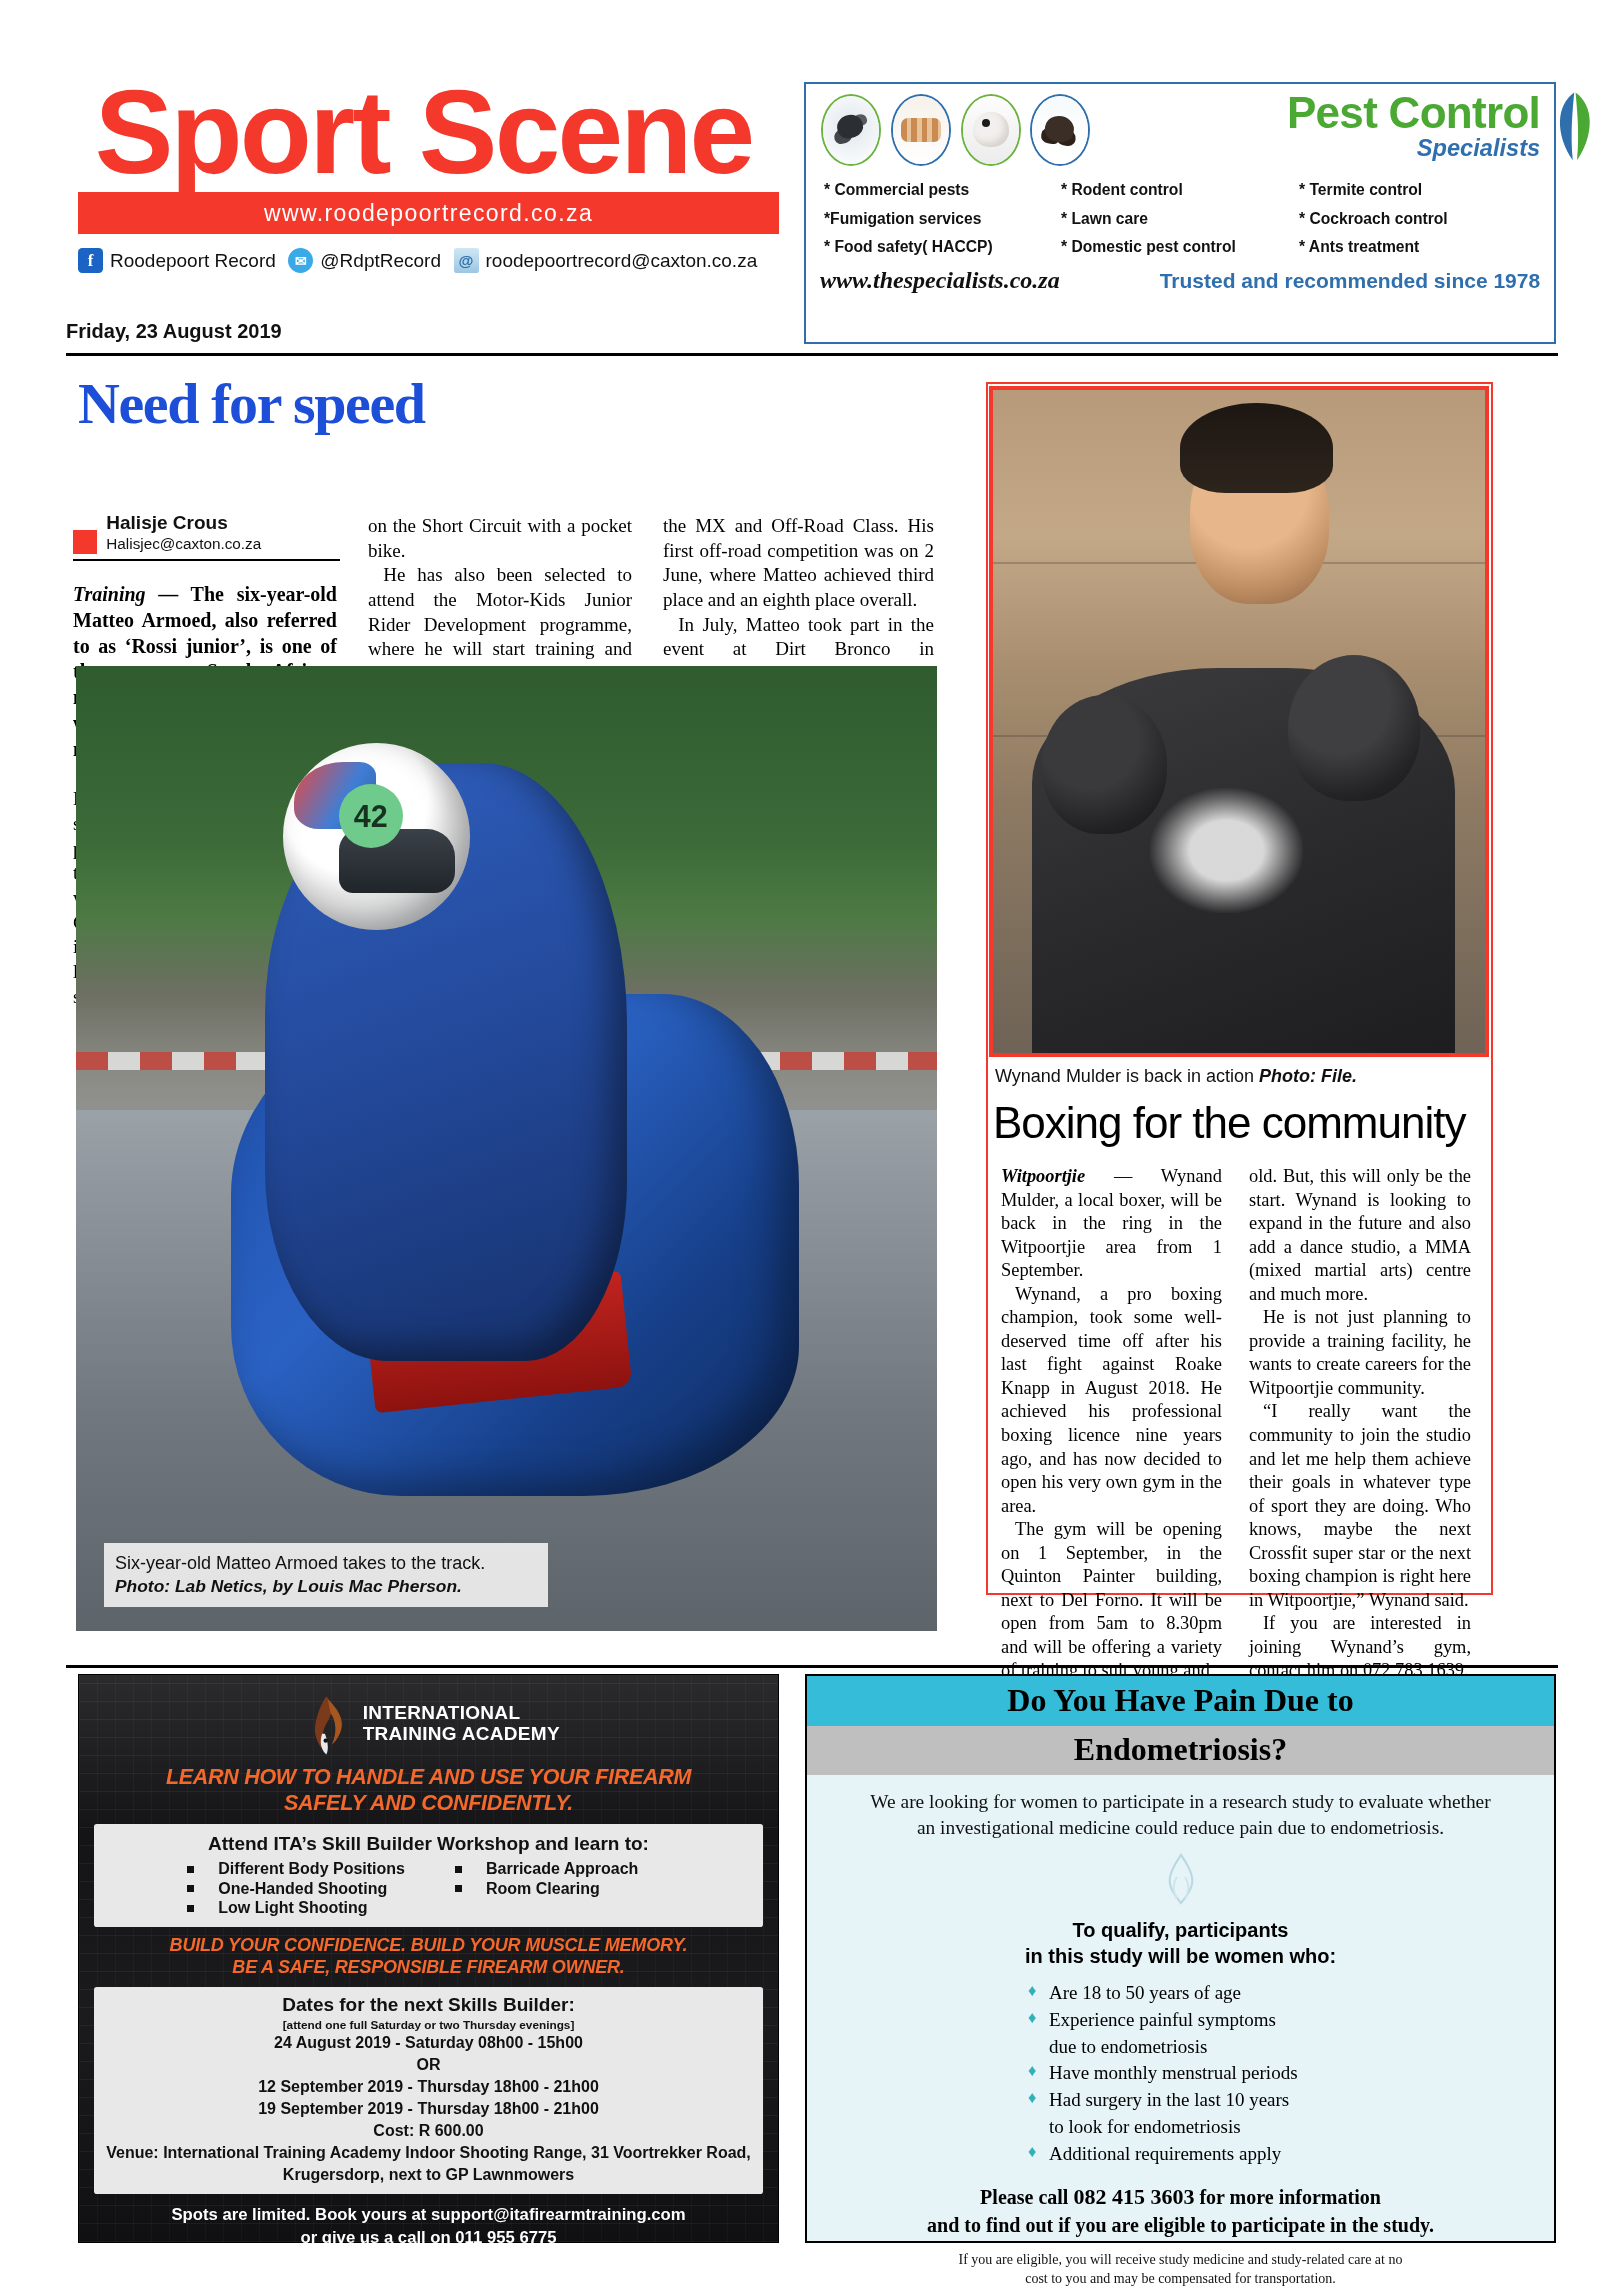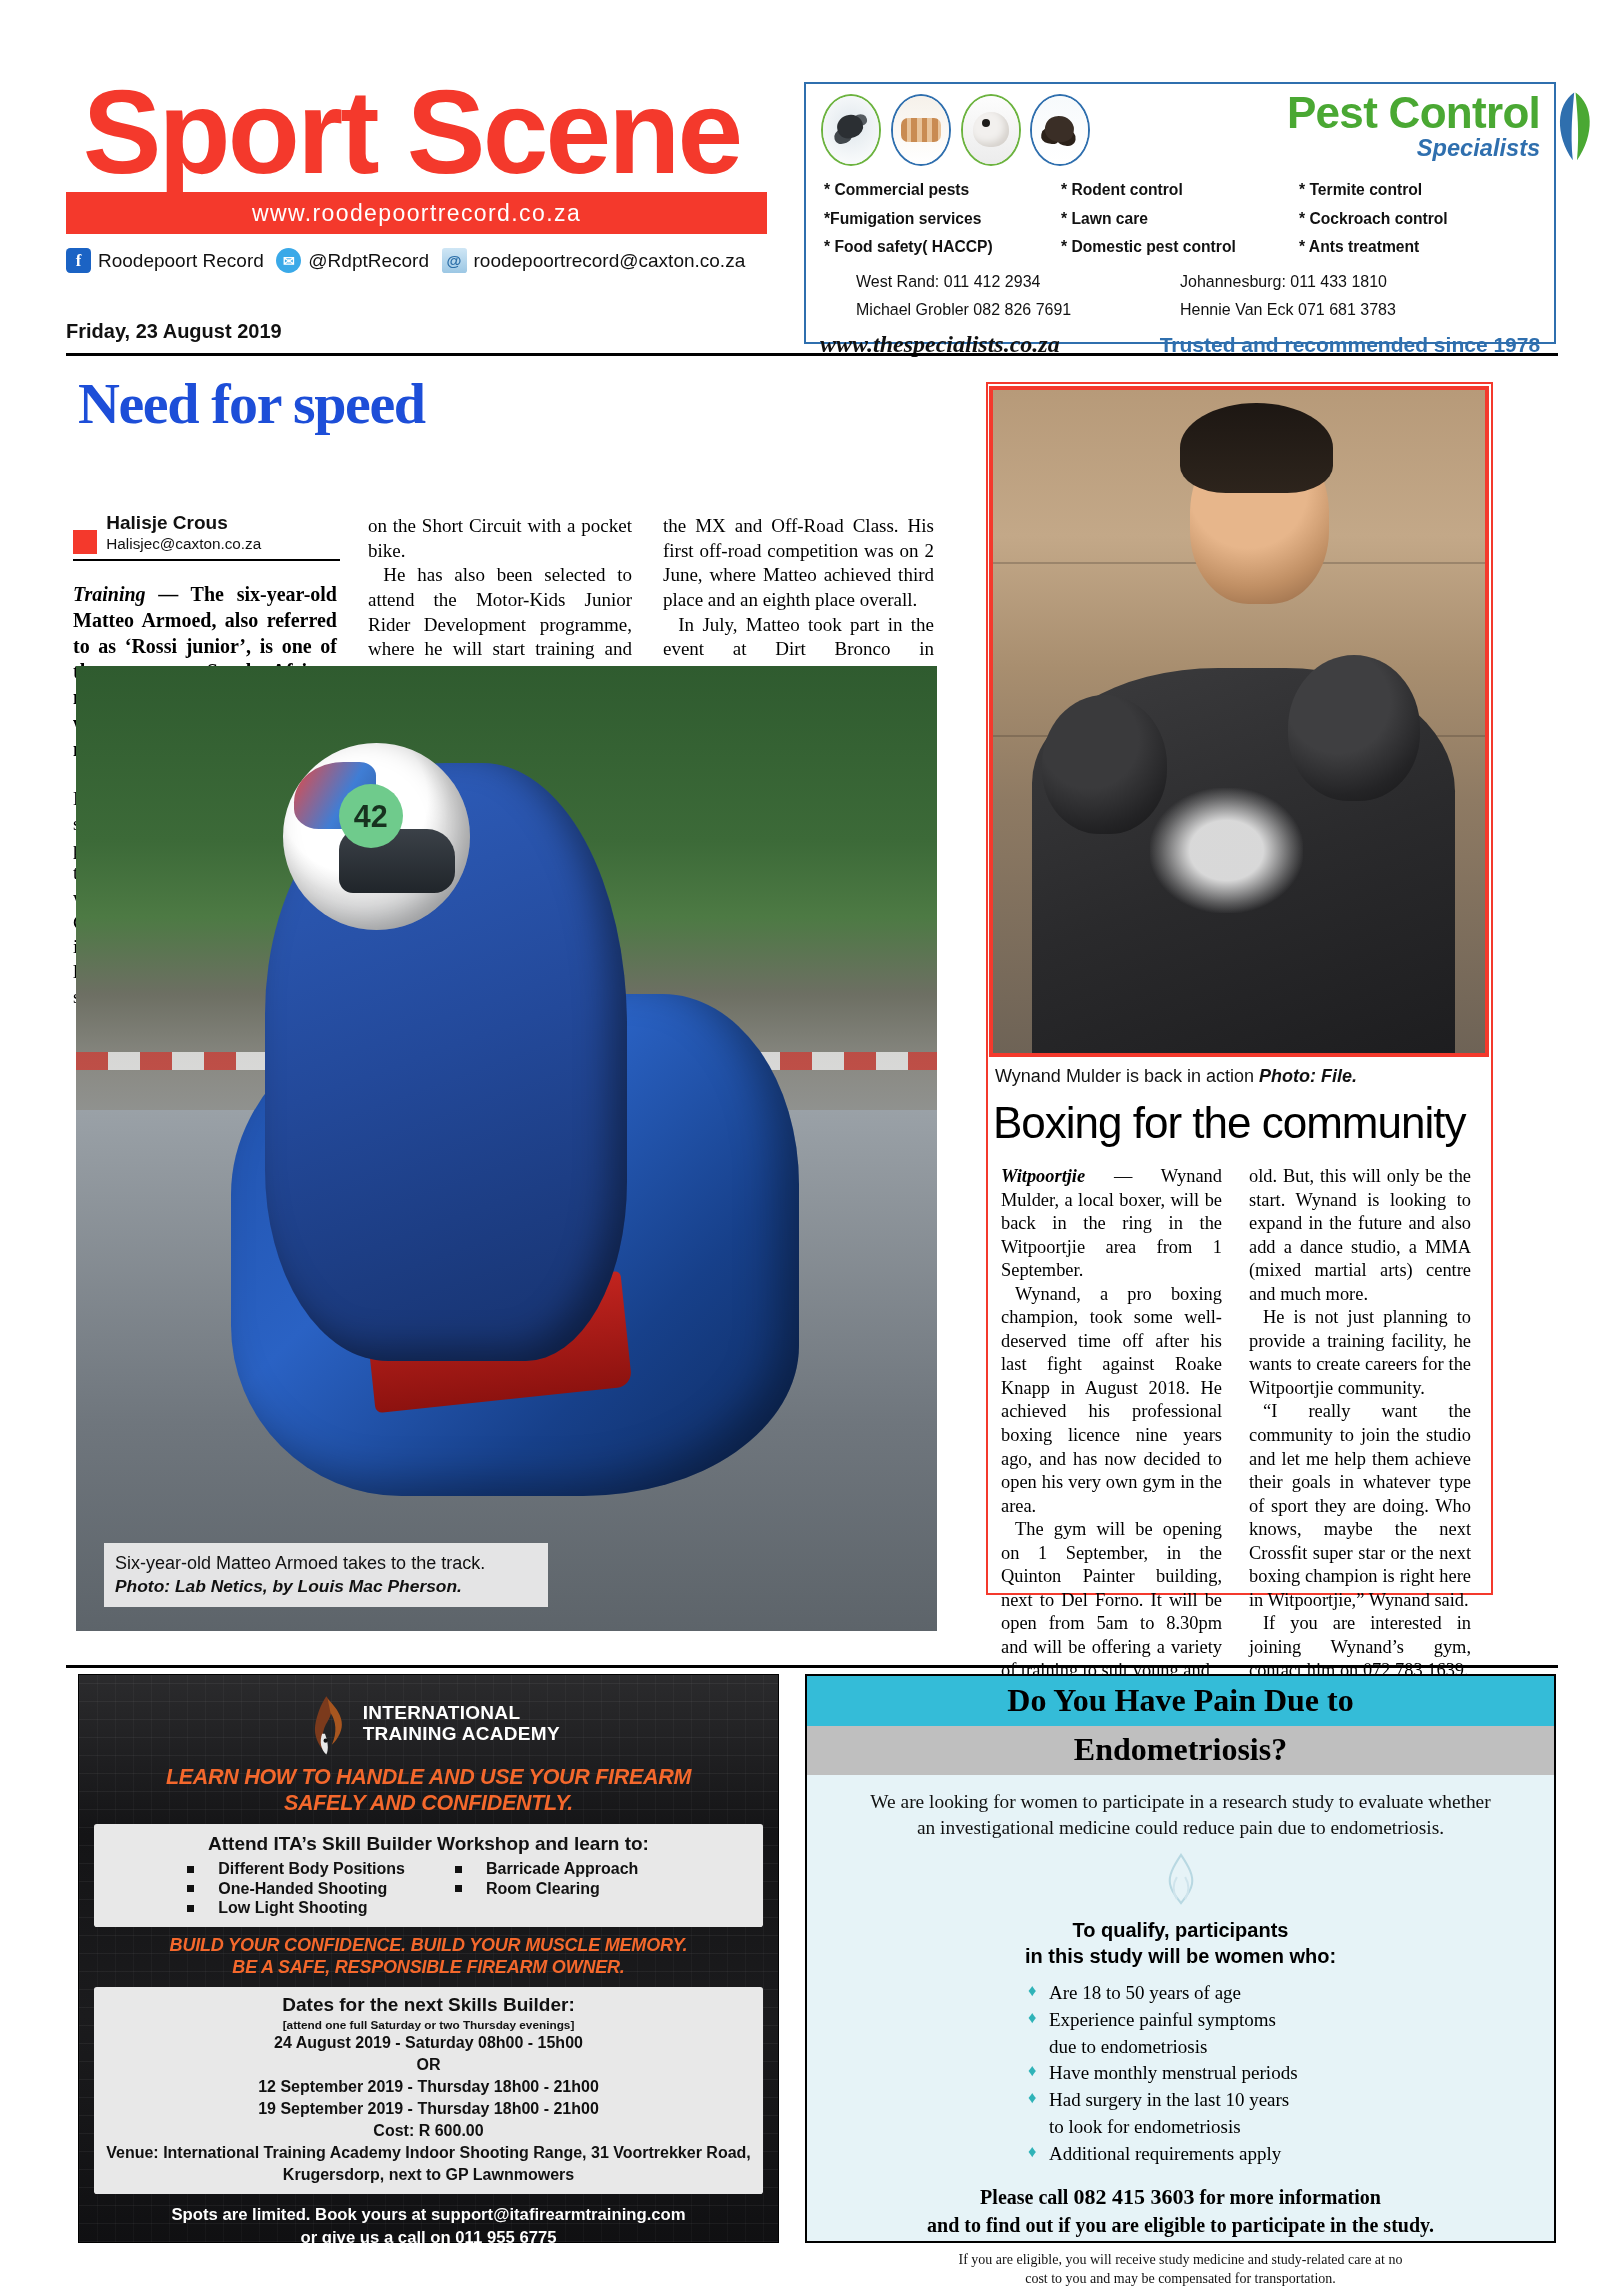--- a/index.html
+++ b/index.html
@@ -7,21 +7,21 @@
   body {
     background: #ffffff;
     font-family: "Liberation Serif", serif;
     position: relative;
     overflow: hidden;
   }
   .page { position: absolute; inset: 0; padding: 0; }
 
   
   .masthead { position: absolute; left: 66px; top: 76px; width: 1492px; height: 271px; }
-  .logo-block { position: absolute; left: 0; top: 0; width: 715px; }
+  .logo-block { position: absolute; left: 12px; top: 0; width: 715px; }
   .logo-word {
     font-family: "Liberation Sans", sans-serif;
     font-weight: 700;
     font-size: 118px;
     line-height: 0.95;
     color: #f4392c;
     letter-spacing: -2.8px;
     white-space: nowrap;
     margin-left: 16.7px;
   }
@@ -402,26 +402,20 @@
       <span>* Commercial pests</span>
       <span>* Rodent control</span>
       <span>* Termite control</span>
       <span>*Fumigation services</span>
       <span>* Lawn care</span>
       <span>* Cockroach control</span>
       <span>* Food safety( HACCP)</span>
       <span>* Domestic pest control</span>
       <span>* Ants treatment</span>
     </div>
-    <div class="pest-contacts">
-      <span>West Rand: 011 412 2934</span>
-      <span>Johannesburg: 011 433 1810</span>
-      <span>Michael Grobler 082 826 7691</span>
-      <span>Hennie Van Eck 071 681 3783</span>
-    </div>
     <div class="pest-footer">
       <span class="pest-web">www.thespecialists.co.za</span>
       <span class="pest-trust">Trusted and recommended since 1978</span>
     </div>
   </div>
 
   <div class="rule rule-top"></div>
 
   <div class="headline">Need for speed</div>
 

